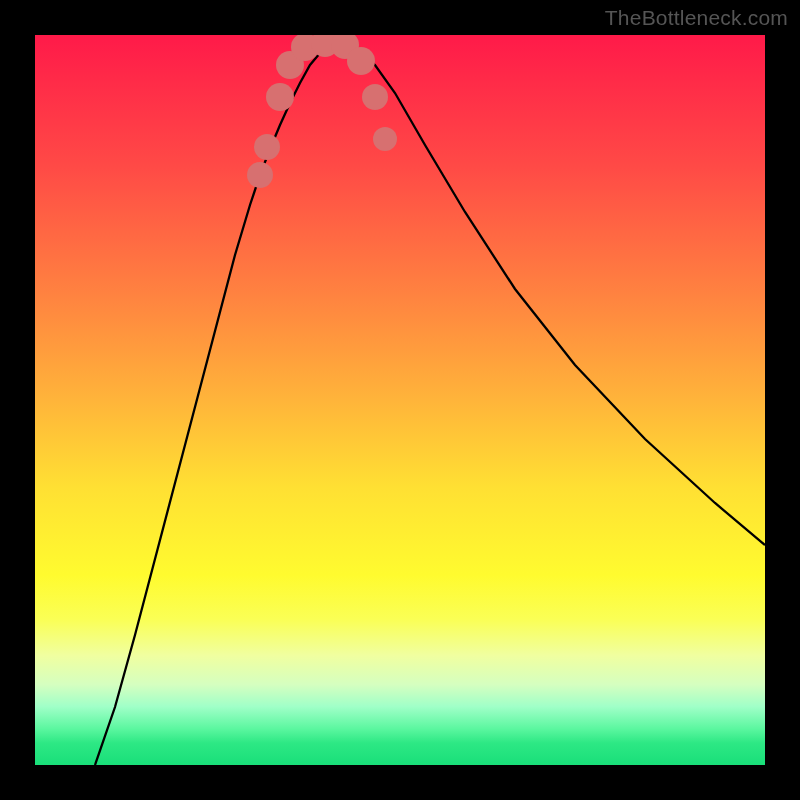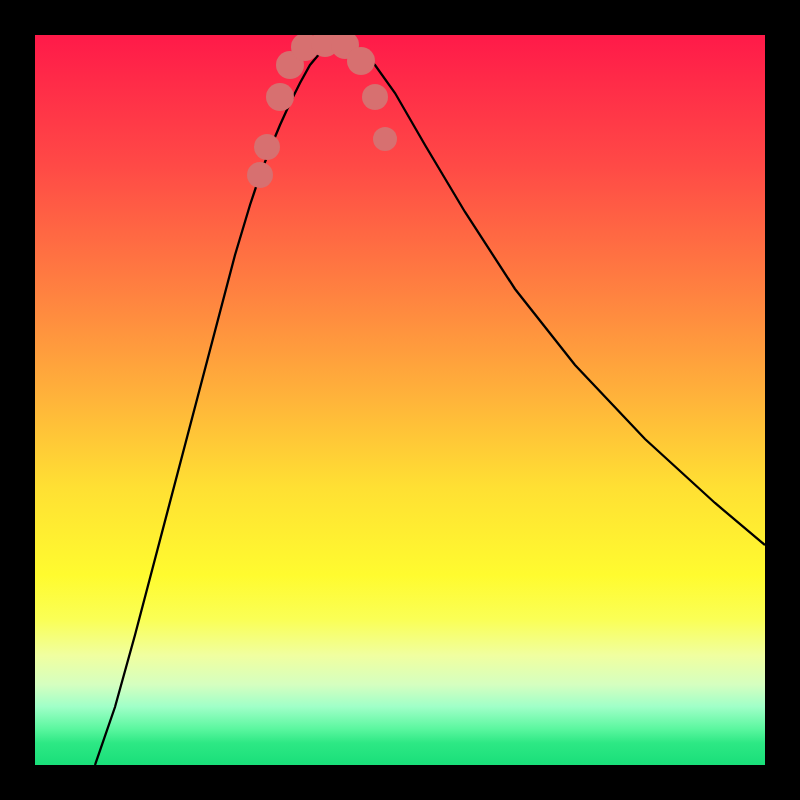--- a/index.html
+++ b/index.html
@@ -82,13 +82,14 @@
         <circle cx="255" cy="30" r="14" class="marker"></circle>
         <circle cx="270" cy="12" r="14" class="marker"></circle>
         <circle cx="290" cy="8" r="14" class="marker"></circle>
         <circle cx="310" cy="10" r="14" class="marker"></circle>
         <circle cx="326" cy="26" r="14" class="marker"></circle>
         <circle cx="340" cy="62" r="13" class="marker"></circle>
         <circle cx="350" cy="104" r="12" class="marker"></circle>
       </g>
   </svg>
 
+  <div class="attribution">TheBottleneck.com</div>
 </div>
 
 </body></html>

